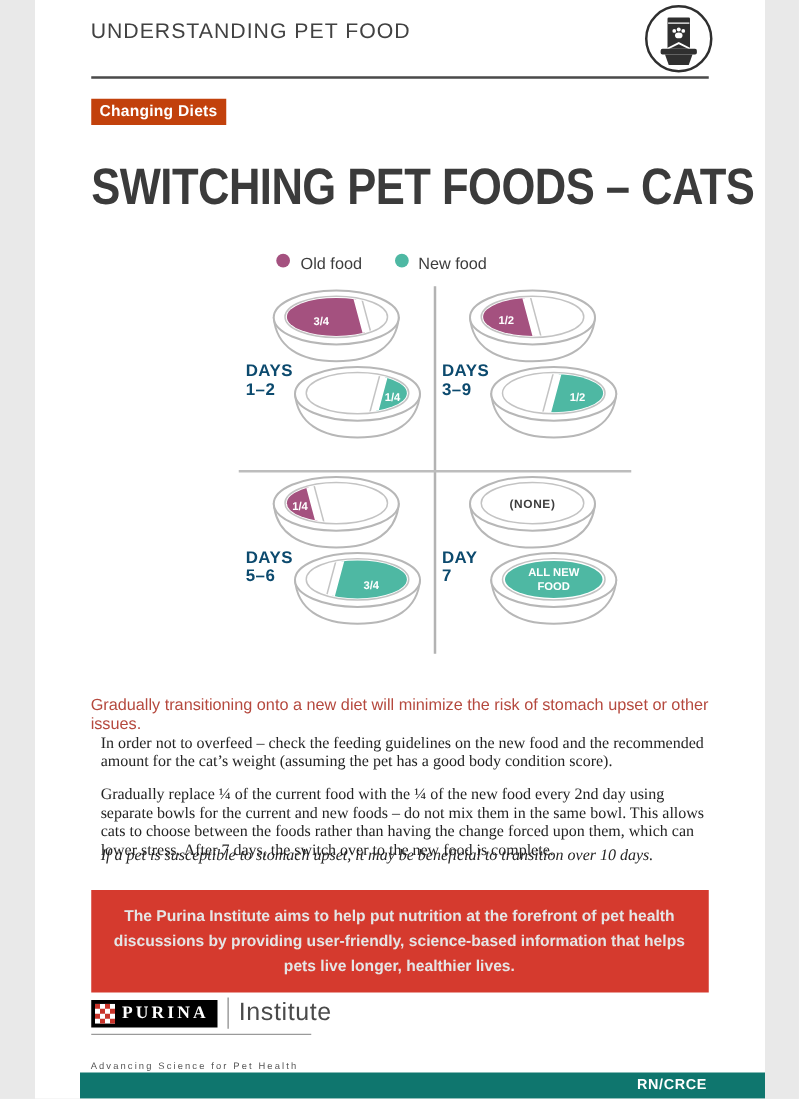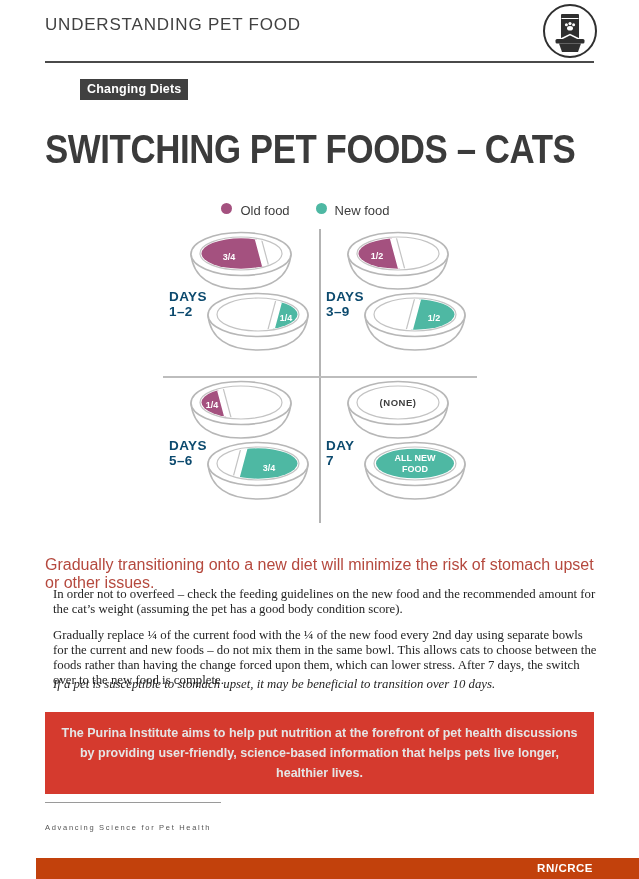--- a/index.html
+++ b/index.html
@@ -1,16 +1,16 @@
 <!DOCTYPE html>
 <html><head>
 <meta charset="utf-8">
 <style>
   html,body{margin:0;padding:0;background:#e9e9e9;}
-  .page{position:relative;width:639px;height:879px;background:#ffffff;overflow:hidden;
+  .page{position:relative;width:584px;height:879px;background:#ffffff;overflow:hidden;
         font-family:"Liberation Sans",sans-serif;margin:0 auto;}
 
   
   .header-title{position:absolute;left:45px;top:15px;font-size:17px;letter-spacing:.8px;
                 color:#414141;font-weight:400;}
   .header-icon{position:absolute;right:41px;top:3px;width:56px;height:56px;}
   .header-rule{position:absolute;left:45px;right:45px;top:61px;border-top:2px solid #4a4a4a;}
 
   
   .badge{position:absolute;left:45px;top:79px;background:#d2271d;color:#fff;font-weight:700;
@@ -29,21 +29,21 @@
   .vdiv{position:absolute;left:50%;top:2px;bottom:2px;width:2px;margin-left:-1px;background:#b3b3b3;}
   .hdiv{position:absolute;top:50%;left:0;right:0;height:1.5px;background:#bdbdbd;}
   .cell{position:absolute;width:157px;height:149px;}
   .daylabel{position:absolute;left:6px;top:62px;font-weight:700;font-size:13.5px;color:#0c4a6e;
             line-height:1.12;letter-spacing:.4px;}
   .bowl{position:absolute;width:104px;height:64px;}
   .bowl.top{left:26px;top:4px;}
   .bowl.bottom{left:43px;top:65px;}
 
   
-  .headline{position:absolute;left:45px;right:42px;top:556px;font-size:16px;color:#b5493e;}
+  .headline{position:absolute;left:45px;right:42px;top:556px;font-size:13px;color:#b5493e;}
   .para{position:absolute;left:53px;right:41px;font-family:"Liberation Serif",serif;
         font-size:12.8px;line-height:15px;color:#242424;}
   .para.p1{top:587px;} .para.p2{top:628px;} .para.p3{top:677px;font-style:italic;}
 
   
   .callout{position:absolute;left:45px;right:45px;top:712px;background:#d53a2e;color:#e5e5e5;
            font-weight:700;font-size:12.5px;line-height:1.6;text-align:center;
            padding:11px 14px;box-sizing:border-box;}
 
   
@@ -81,21 +81,21 @@
       <circle cx="31.6" cy="21.7" r="1.5" fill="#fff"></circle>
       <ellipse cx="28" cy="25.3" rx="3" ry="2.3" fill="#fff"></ellipse>
       <path d="M19 36 L28 31.5 L37 36" stroke="#fff" stroke-width="1.5" fill="none"></path>
       <rect x="13.5" y="36" width="29" height="4.5" rx="1.5" fill="#2f2f2f"></rect>
       <path d="M17 40.5 L39 40.5 L36 49 L20 49 Z" fill="#2f2f2f"></path>
     </svg>
   </div>
 
   <div class="header-rule"></div>
 
-  <div class="badge" style="background: #404040; margin-left: 35px;">Changing Diets</div>
+  <div class="badge" style="background: #c2410c;">Changing Diets</div>
 
   <div class="page-title">SWITCHING PET FOODS – CATS</div>
 
   <div class="legend">
     <div class="legend-item">
       <span class="legend-dot" id="dot-old" style="background: rgb(164, 81, 127);"></span>
       <span>Old food</span>
     </div>
     <div class="legend-item">
       <span class="legend-dot" id="dot-new" style="background: rgb(78, 184, 163);"></span>
@@ -238,21 +238,41 @@
 
   <div class="headline" style="color: rgb(181, 73, 62);">Gradually transitioning onto a new diet will minimize the risk of stomach upset or other issues.</div>
 
   <div class="para p1">In order not to overfeed – check the feeding guidelines on the new food and the recommended amount for the cat’s weight (assuming the pet has a good body condition score).</div>
   <div class="para p2">Gradually replace ¼ of the current food with the ¼ of the new food every 2nd day using separate bowls for the current and new foods – do not mix them in the same bowl. This allows cats to choose between the foods rather than having the change forced upon them, which can lower stress. After 7 days, the switch over to the new food is complete.</div>
   <div class="para p3">If a pet is susceptible to stomach upset, it may be beneficial to transition over 10 days.</div>
 
   <div class="callout" style="background: rgb(213, 58, 46);">The Purina Institute aims to help put nutrition at the forefront of pet health discussions by providing user-friendly, science-based information that helps pets live longer, healthier lives.</div>
 
   <div class="logo">
+    <div class="logo-row">
+      <div class="logo-box">
+        <svg class="logo-checker" width="16" height="16" viewBox="0 0 16 16">
+          <rect width="16" height="16" fill="#fff"></rect>
+          <g fill="#c8342b">
+            <rect x="0" y="0" width="4" height="4"></rect>
+              <rect x="8" y="0" width="4" height="4"></rect>
+            <rect x="4" y="4" width="4" height="4"></rect>
+              <rect x="12" y="4" width="4" height="4"></rect>
+            <rect x="0" y="8" width="4" height="4"></rect>
+              <rect x="8" y="8" width="4" height="4"></rect>
+            <rect x="4" y="12" width="4" height="4"></rect>
+              <rect x="12" y="12" width="4" height="4"></rect>
+          </g>
+        </svg>
+        <span class="logo-purina">PURINA</span>
+      </div>
+      <div class="logo-sep"></div>
+      <span class="logo-institute">Institute</span>
+    </div>
     <div class="logo-rule"></div>
     <div class="logo-tagline">Advancing Science for Pet Health</div>
   </div>
 
-  <div class="redbar" style="background: #c2410c; margin-left: 36px;">
+  <div class="redbar" style="background: #0f766e; margin-left: 36px;">
     <div class="redbar-code">RN/CRCE</div>
   </div>
 
 </div>
 
 </body></html>

